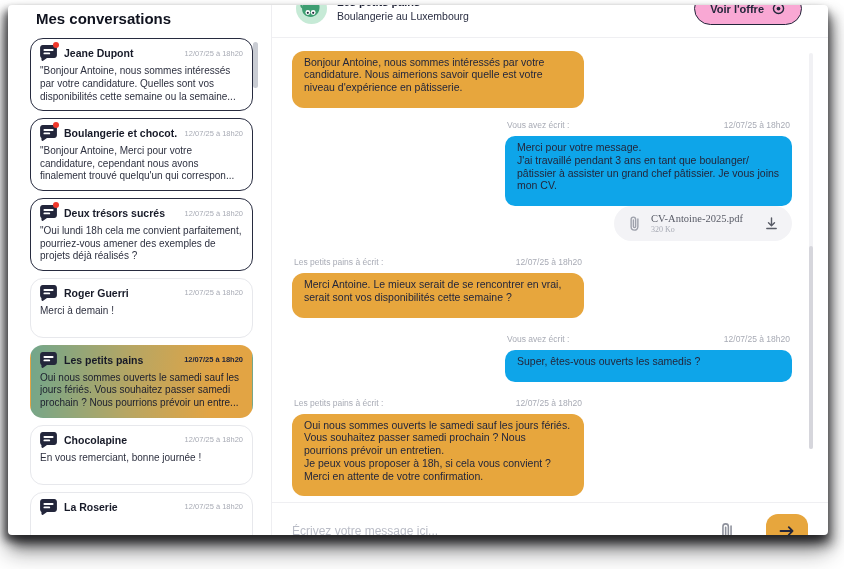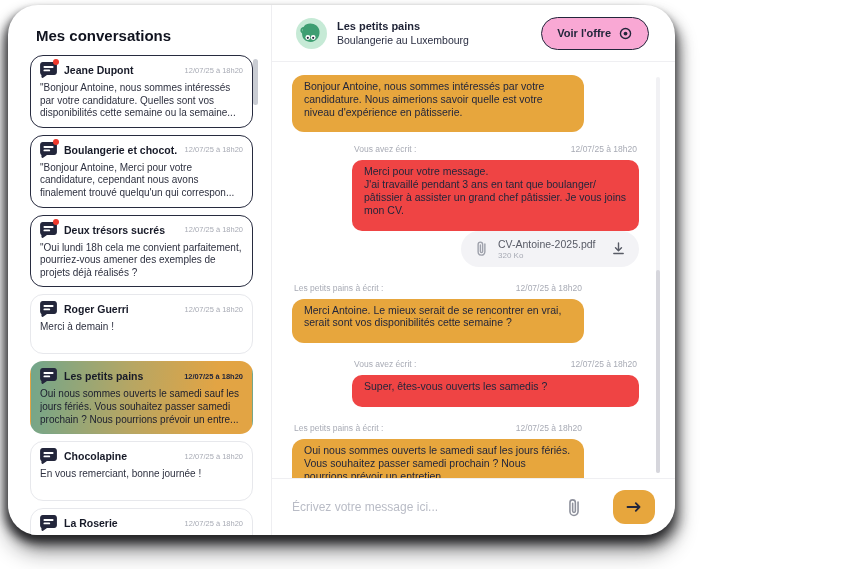--- a/index.html
+++ b/index.html
@@ -1,22 +1,22 @@
 <!DOCTYPE html>
 <html><head>
 <meta charset="utf-8">
 <style>
   * { box-sizing: border-box; margin: 0; padding: 0; }
   html,body { width:844px; height:569px; background:#ffffff; overflow:hidden;
               font-family:"Liberation Sans", sans-serif; }
 
-  .window { position:absolute; left:8px; top:5px; width:667px; height:530px;
-            background:#fff; border-radius:30px; display:flex; overflow:hidden;
+  .window { position:absolute; left:8px; top:5px; width:820px; height:530px;
+            background:#fff; border-radius:4px; display:flex; overflow:hidden;
             box-shadow:-5px 6px 10px rgba(15,15,18,.55), 5px 10px 12px rgba(15,15,18,.5),
-                       0 16px 22px rgba(15,15,18,.45), 0 4px 6px rgba(15,15,18,.35); }
+                       0 16px 22px rgba(15,15,18,.45), 0 4px 6px rgba(15,15,18,.35);align-items:center; }
 
   
   .sidebar { width:264px; flex:0 0 auto; border-right:1px solid #EEEEF1;
              position:relative; overflow:hidden; }
   .sidebar-title { margin:22px 24px 9px 28px; font-size:15px; font-weight:bold;
                    color:#10131F; }
   .conv-list { padding:2px 18px 0 22px; display:flex; flex-direction:column; gap:7px; }
   .conv-card { border:1px solid #E7E8EC; border-radius:13px; padding:6px 9px 7px 9px;
                min-height:60px; background:#fff; cursor:pointer; }
   .conv-card.unread { border:1.4px solid #272B3F; }
@@ -52,22 +52,22 @@
   .messages { flex:1; padding:13px 36px 6px 20px; display:flex;
               flex-direction:column; overflow:hidden; }
   .msg-group { display:flex; flex-direction:column; }
   .msg-group.them { align-self:flex-start; max-width:292px; }
   .msg-group.you { align-self:flex-end; width:287px; }
   .msg-meta { display:flex; justify-content:space-between; font-size:8.5px;
               color:#A8ABB5; margin:0 2px 6px; }
   .bubble { font-size:10.5px; line-height:1.22; padding:5px 12px 14px;
             border-radius:12px; color:#23263B; white-space:pre-line; }
   .bubble.orange { background:#E7A63D; }
-  .bubble.gray { background:#ef4444; border-radius:10px; }
-  .mt12 { margin-top:12px; } .mt10 { margin-top:0; } .mt16 { margin-top:16px; }
+  .bubble.gray { background:#0ea5e9; border-radius:10px; }
+  .mt12 { margin-top:12px; } .mt10 { margin-top:0;font-family:Liberation Serif, serif; } .mt16 { margin-top:16px; }
 
   .attachment { align-self:flex-end; display:flex; align-items:center;
                 background:#F3F3F6; border-radius:19px; padding:7px 13px; gap:9px;
                 width:178px; cursor:pointer; }
   .att-info { flex:1; display:flex; flex-direction:column; }
   .att-name { font-size:10.5px; color:#585B66; }
   .att-size { font-size:8px; color:#A8ABB5; margin-top:1px; }
   .dl-btn { background:none; border:none; padding:0; cursor:pointer; line-height:0; }
 
   .chat-track { position:absolute; right:15px; top:72px; width:4px; height:396px;

